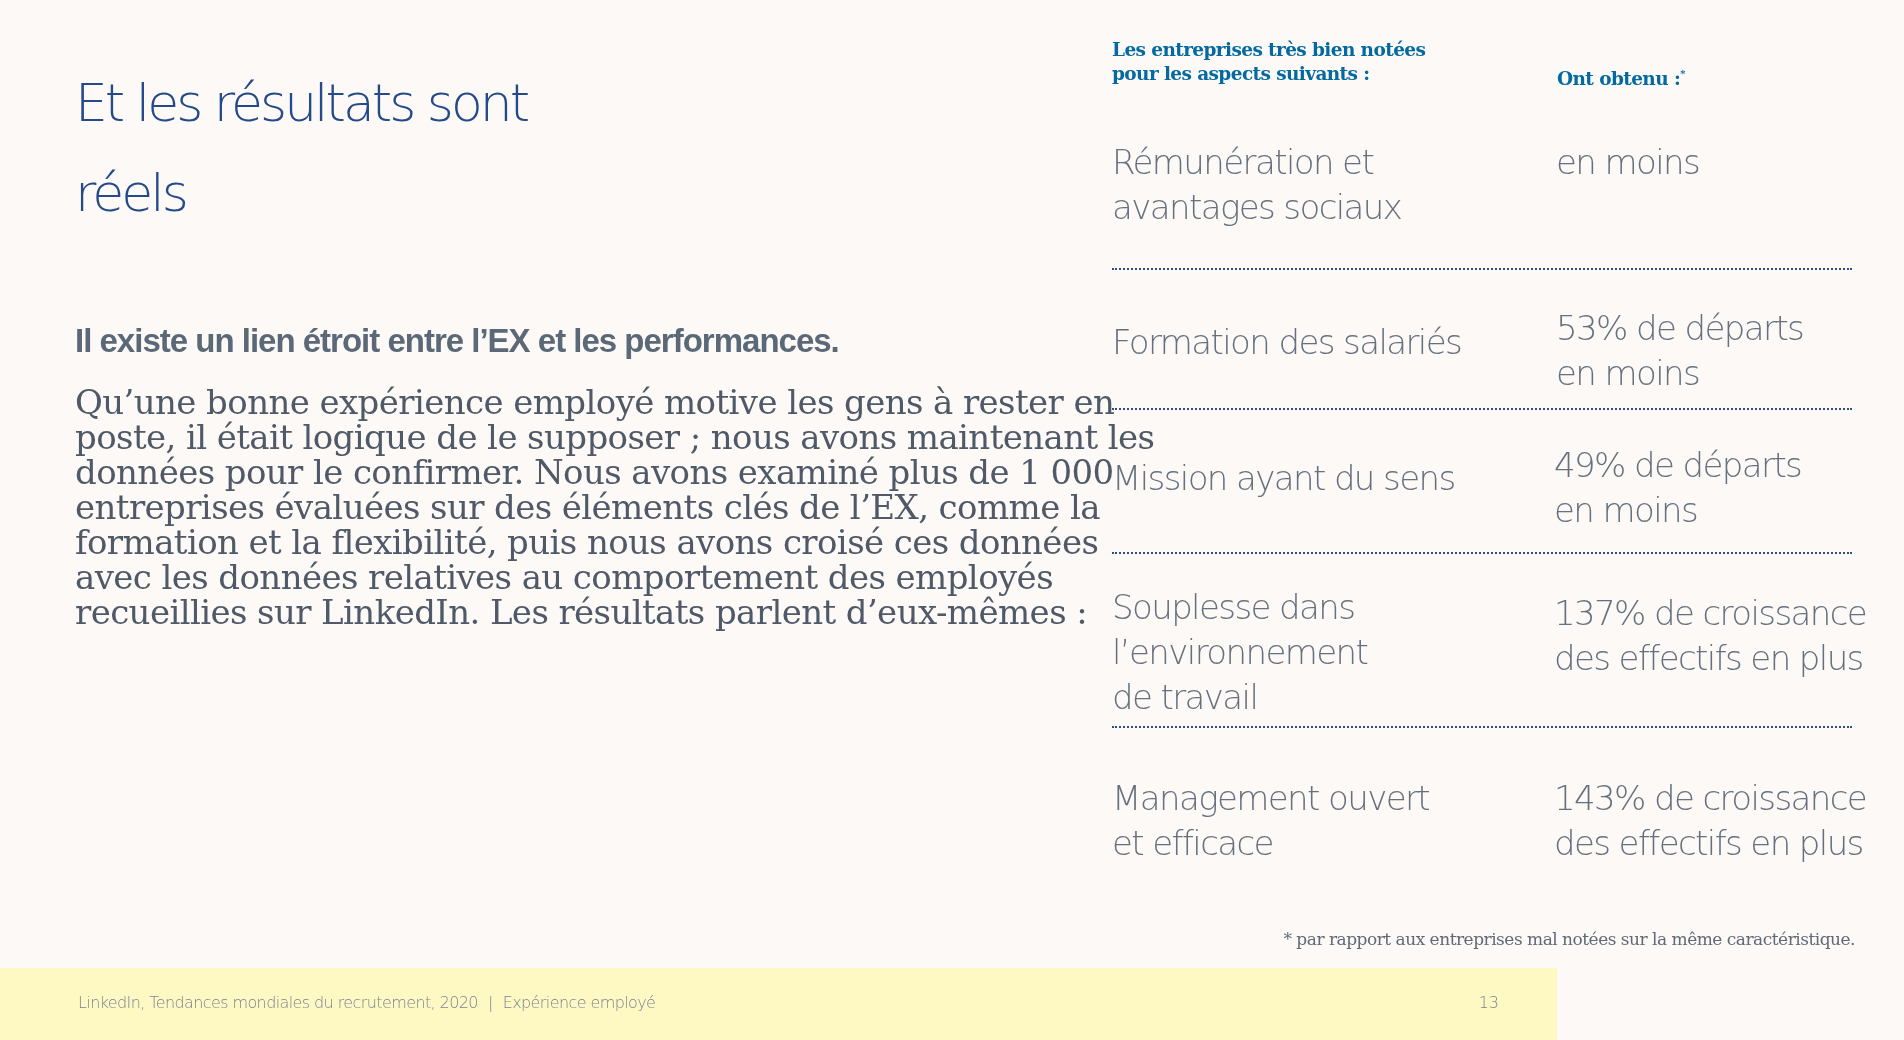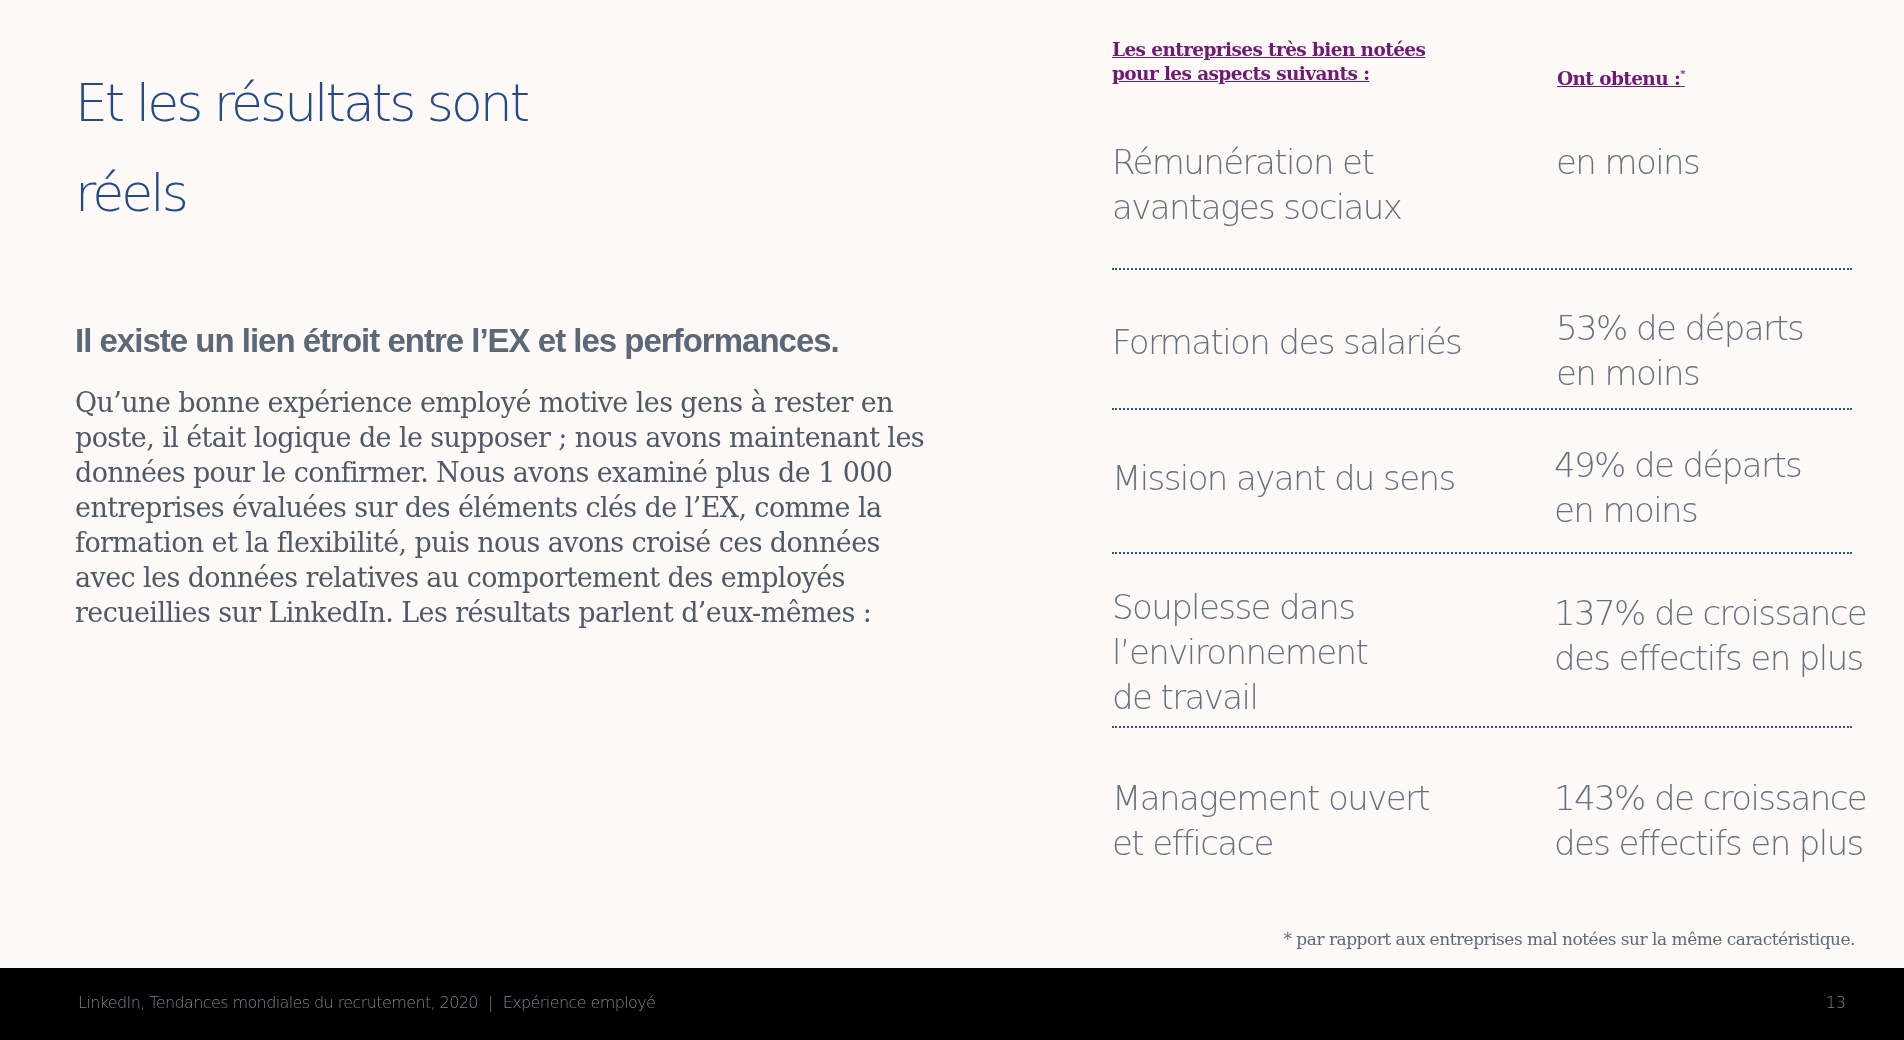--- a/index.html
+++ b/index.html
@@ -39,37 +39,36 @@
       color: #5b6878;
       white-space: nowrap;
     }
     .body-text {
       position: absolute;
       left: 75px;
       top: 385px;
       width: 820px;
       margin: 0;
       font-family: "DejaVu Serif", serif;
-      font-size: 27px;
+      font-size: 34px;
       line-height: 35px;
       letter-spacing: -0.6px;
       color: #4f5967;
     }
     .body-text span { display: block; white-space: nowrap; }
 
     .col-head {
       position: absolute;
       font-family: "DejaVu Serif", serif;
       font-weight: 700;
       font-size: 18.5px;
       line-height: 24px;
       letter-spacing: -0.6px;
-      color: #701a75;
-      white-space: nowrap;
-      text-decoration: underline;
+      color: #0369a1;
+      white-space: nowrap;
     }
     .col-head.left { left: 1112px; top: 38px; }
     .col-head.right { left: 1557px; top: 62px; }
     .col-head sup { font-size: 10px; vertical-align: 8px; }
 
     .row {
       position: absolute;
       left: 1112px;
       width: 740px;
     }
@@ -104,23 +103,23 @@
       letter-spacing: -0.5px;
       color: #5f6a78;
       white-space: nowrap;
       margin-top: 16px;
     }
 
     .footer {
       position: absolute;
       left: 0;
       top: 968px;
-      width: 1904px;
+      width: 1557px;
       height: 72px;
-      background: #000000;
+      background: #fef9c3;
     }
     .footer .source {
       position: absolute;
       left: 78px;
       top: 25px;
       font-family: "DejaVu Sans", sans-serif;
       font-weight: 200;
       font-size: 16px;
       letter-spacing: -0.6px;
       color: #7a8494;

